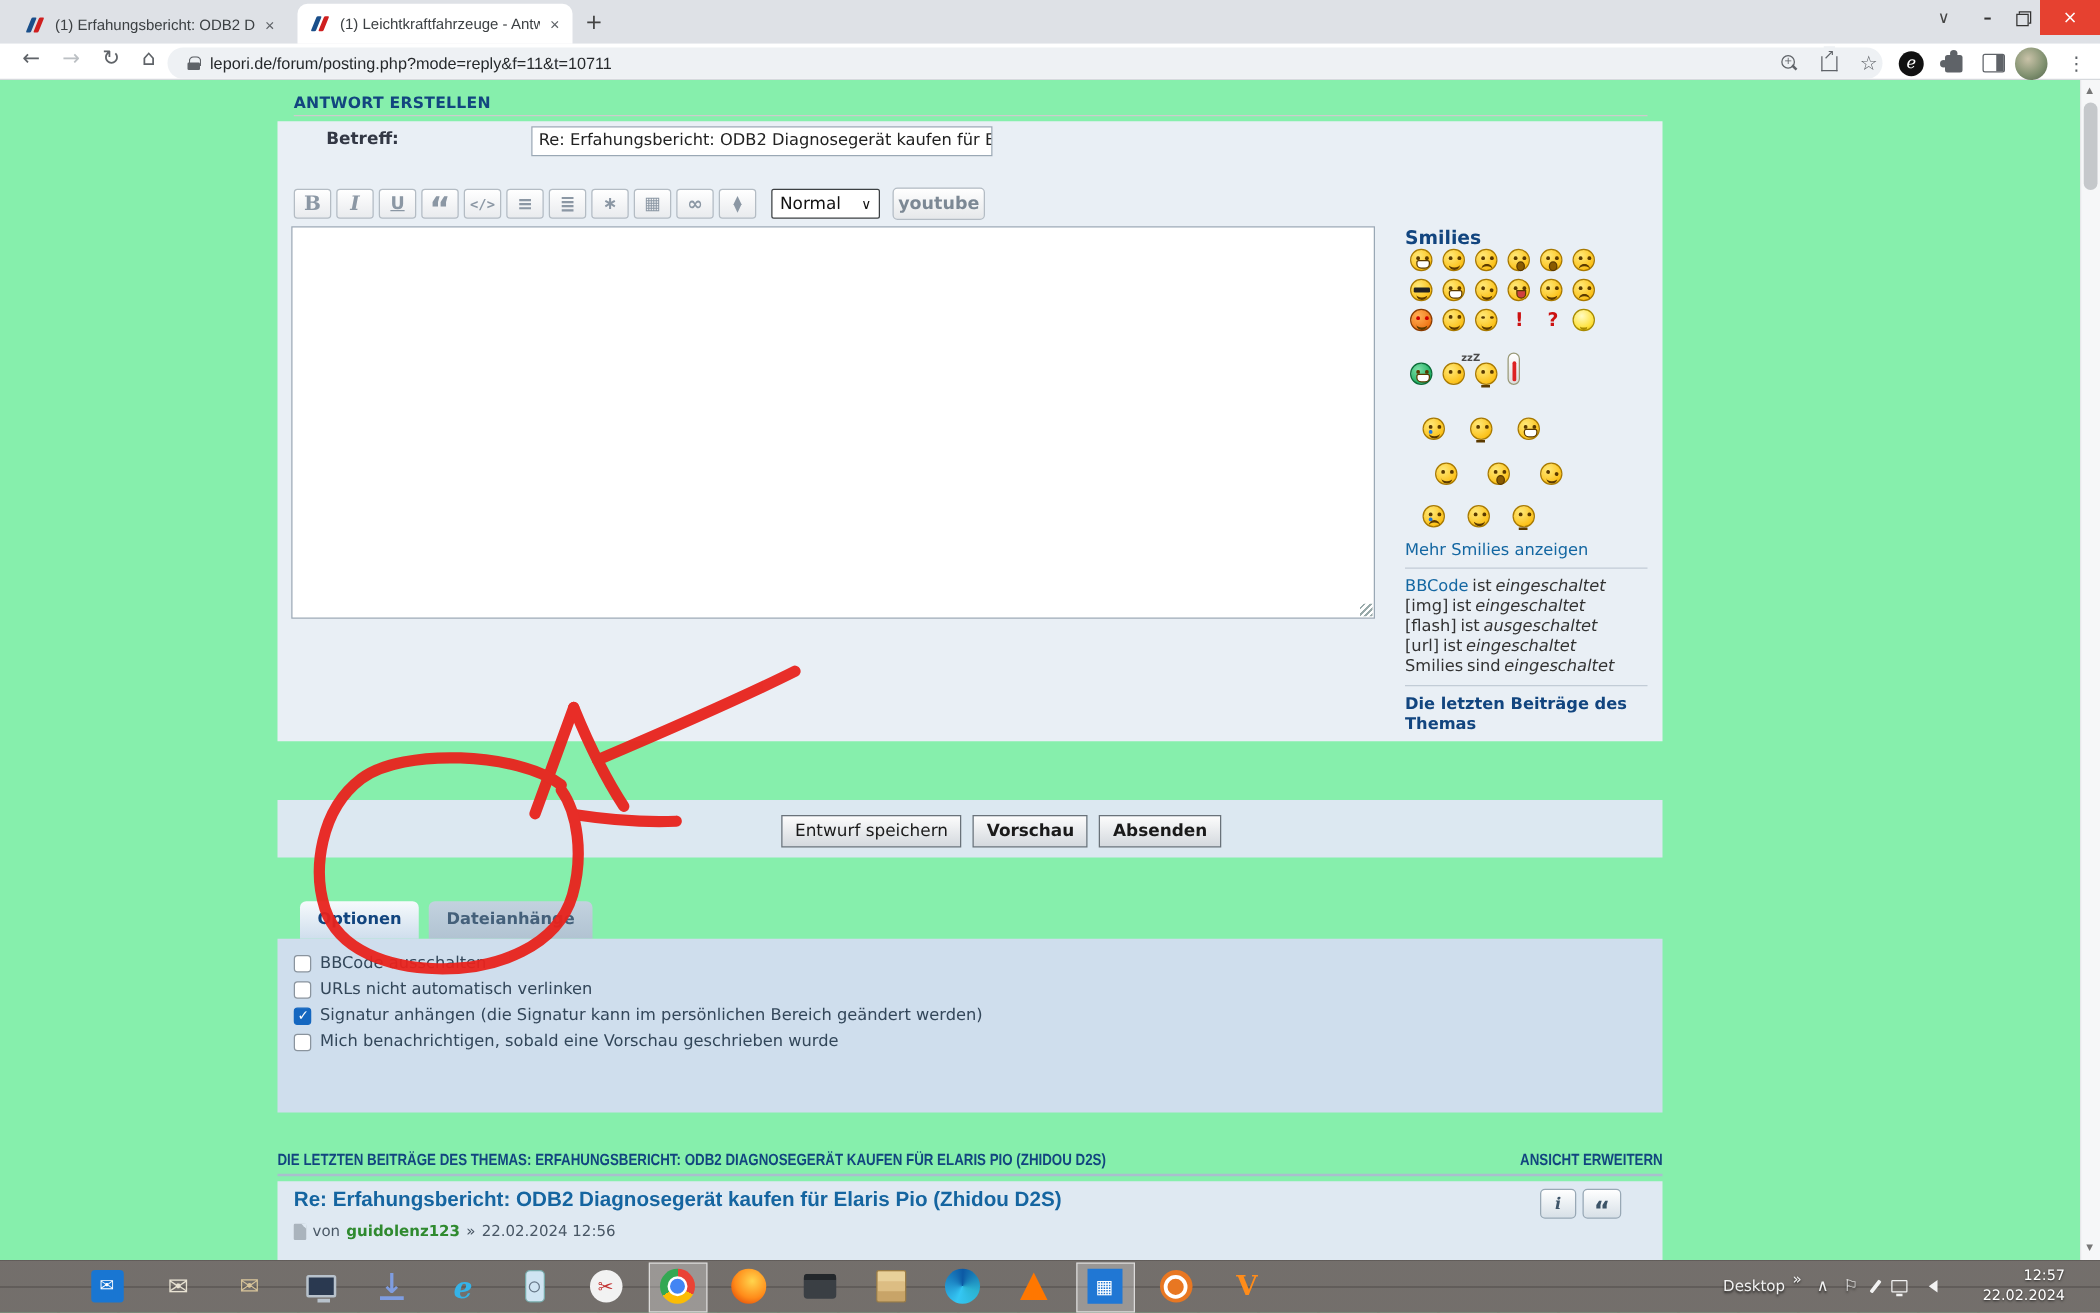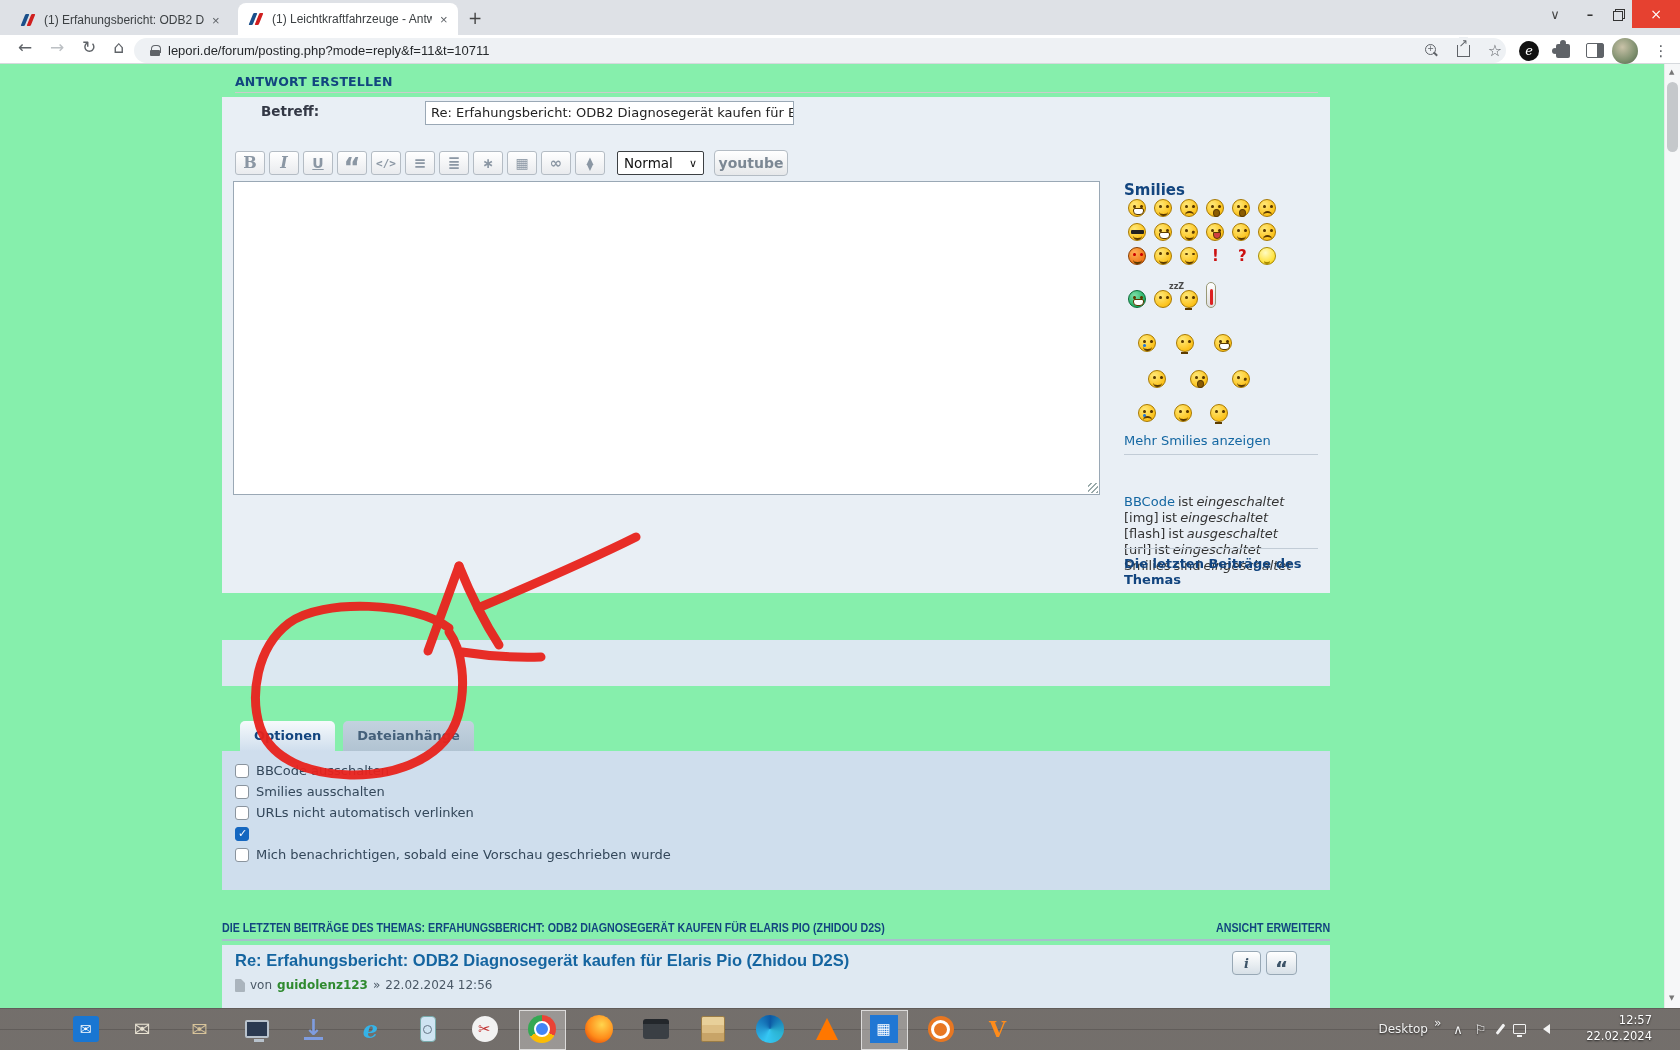--- a/index.html
+++ b/index.html
@@ -121,21 +121,21 @@
   .sm.idea:before { display:none; } .sm.idea:after { border-color:#a88a00; width:6px; left:5px;}
   .sm.sleep:after { content:"zzZ"; border:none; width:auto; height:auto; top:-9px; left:14px; font-size:8px; color:#4a4a4a; font-weight:bold;}
   .sm.sick { width:10px; height:26px; border-radius:5px; background:linear-gradient(#ffffff,#ddd); border:1px solid #997; margin-top:-6px;}
   .sm.sick:before { width:3px; height:16px; background:#d22; box-shadow:none; left:3px; top:6px; border-radius:2px;}
   .sm.sick:after { display:none; }
   .sm.crytissue:before, .sm.sob:before { box-shadow:7px 0 #5b3a00, 0 4px #2277dd; }
   .sm.rolleyes:before { top:4px; } .sm.wink:before { height:2px; }
   .sm.think:after, .sm.scratch:after, .sm.shy:after { width:7px; border-bottom:2px solid #5b3a00; border-radius:0; top:11px;}
   #more-smilies { position:absolute; left:1124px; top:369px; font-size:13px; color:#1467a2; }
   .sm-divider { position:absolute; left:1124px; width:194px; border-top:1px solid #c2ccd6; }
-  #bbstatus { position:absolute; left:1124px; top:398px; font-size:13px; color:#333; line-height:16px;margin-top:32px; }
+  #bbstatus { position:absolute; left:1124px; top:398px; font-size:13px; color:#333; line-height:16px; }
   .bbline span { margin-right:3px; }
   .bbname.link { color:#1467a2; }
   .bbstate { font-style:italic; }
   #lastposts-link { position:absolute; left:1124px; top:492px; width:185px; font-size:13px; font-weight:bold; color:#12457f; line-height:16px;}
 
   
   #action-bar { top:576px; height:46px; background:#dce8f1; }
   #action-buttons { position:absolute; left:625px; top:588px; display:flex; gap:9px; }
   .abtn { height:26px; padding:0 10px; border:1px solid #69727a; background:linear-gradient(#fcfcfc,#d4d9de);
     font-size:13.5px; color:#1a1a1a; display:flex; align-items:center; font-family:"DejaVu Sans",sans-serif;}
@@ -436,45 +436,49 @@
   <div class="bbline"><span class="bbname">[flash]</span><span>ist</span><span class="bbstate">ausgeschaltet</span></div>
 
   <div class="bbline"><span class="bbname">[url]</span><span>ist</span><span class="bbstate">eingeschaltet</span></div>
 
   <div class="bbline"><span class="bbname">Smilies</span><span>sind</span><span class="bbstate">eingeschaltet</span></div>
 </div>
   <div class="sm-divider" style="top:484px;"></div>
   <div id="lastposts-link">Die letzten Beiträge des Themas</div>
 
   <div class="panel" id="action-bar"></div>
+  <div id="action-buttons">
+  <button class="abtn">Entwurf speichern</button>
+
+  <button class="abtn bold">Vorschau</button>
+
+  <button class="abtn bold">Absenden</button>
+</div>
 
   <div id="opt-tabs">
   <span class="ftab active">Optionen</span>
 
   <span class="ftab">Dateianhänge</span>
 </div>
   <div class="panel" id="options-panel"></div>
   <div id="opt-rows">
   <label class="opt-row">
         <span class="cb"></span>
         <span class="opt-label">BBCode ausschalten</span>
       </label>
 
-  <label class="opt-row">
-        <span class="cb"></span>
-        <span class="opt-label">Smilies ausschalten</span>
-      </label>
 
   <label class="opt-row">
         <span class="cb"></span>
         <span class="opt-label">URLs nicht automatisch verlinken</span>
       </label>
 
   <label class="opt-row">
         <span class="cb checked"></span>
+        <span class="opt-label">Signatur anhängen (die Signatur kann im persönlichen Bereich geändert werden)</span>
       </label>
 
   <label class="opt-row">
         <span class="cb"></span>
         <span class="opt-label">Mich benachrichtigen, sobald eine Vorschau geschrieben wurde</span>
       </label>
 
 </div>
 
   <div id="bottom-heading">DIE LETZTEN BEITRÄGE DES THEMAS: ERFAHUNGSBERICHT: ODB2 DIAGNOSEGERÄT KAUFEN FÜR ELARIS PIO (ZHIDOU D2S)</div>

